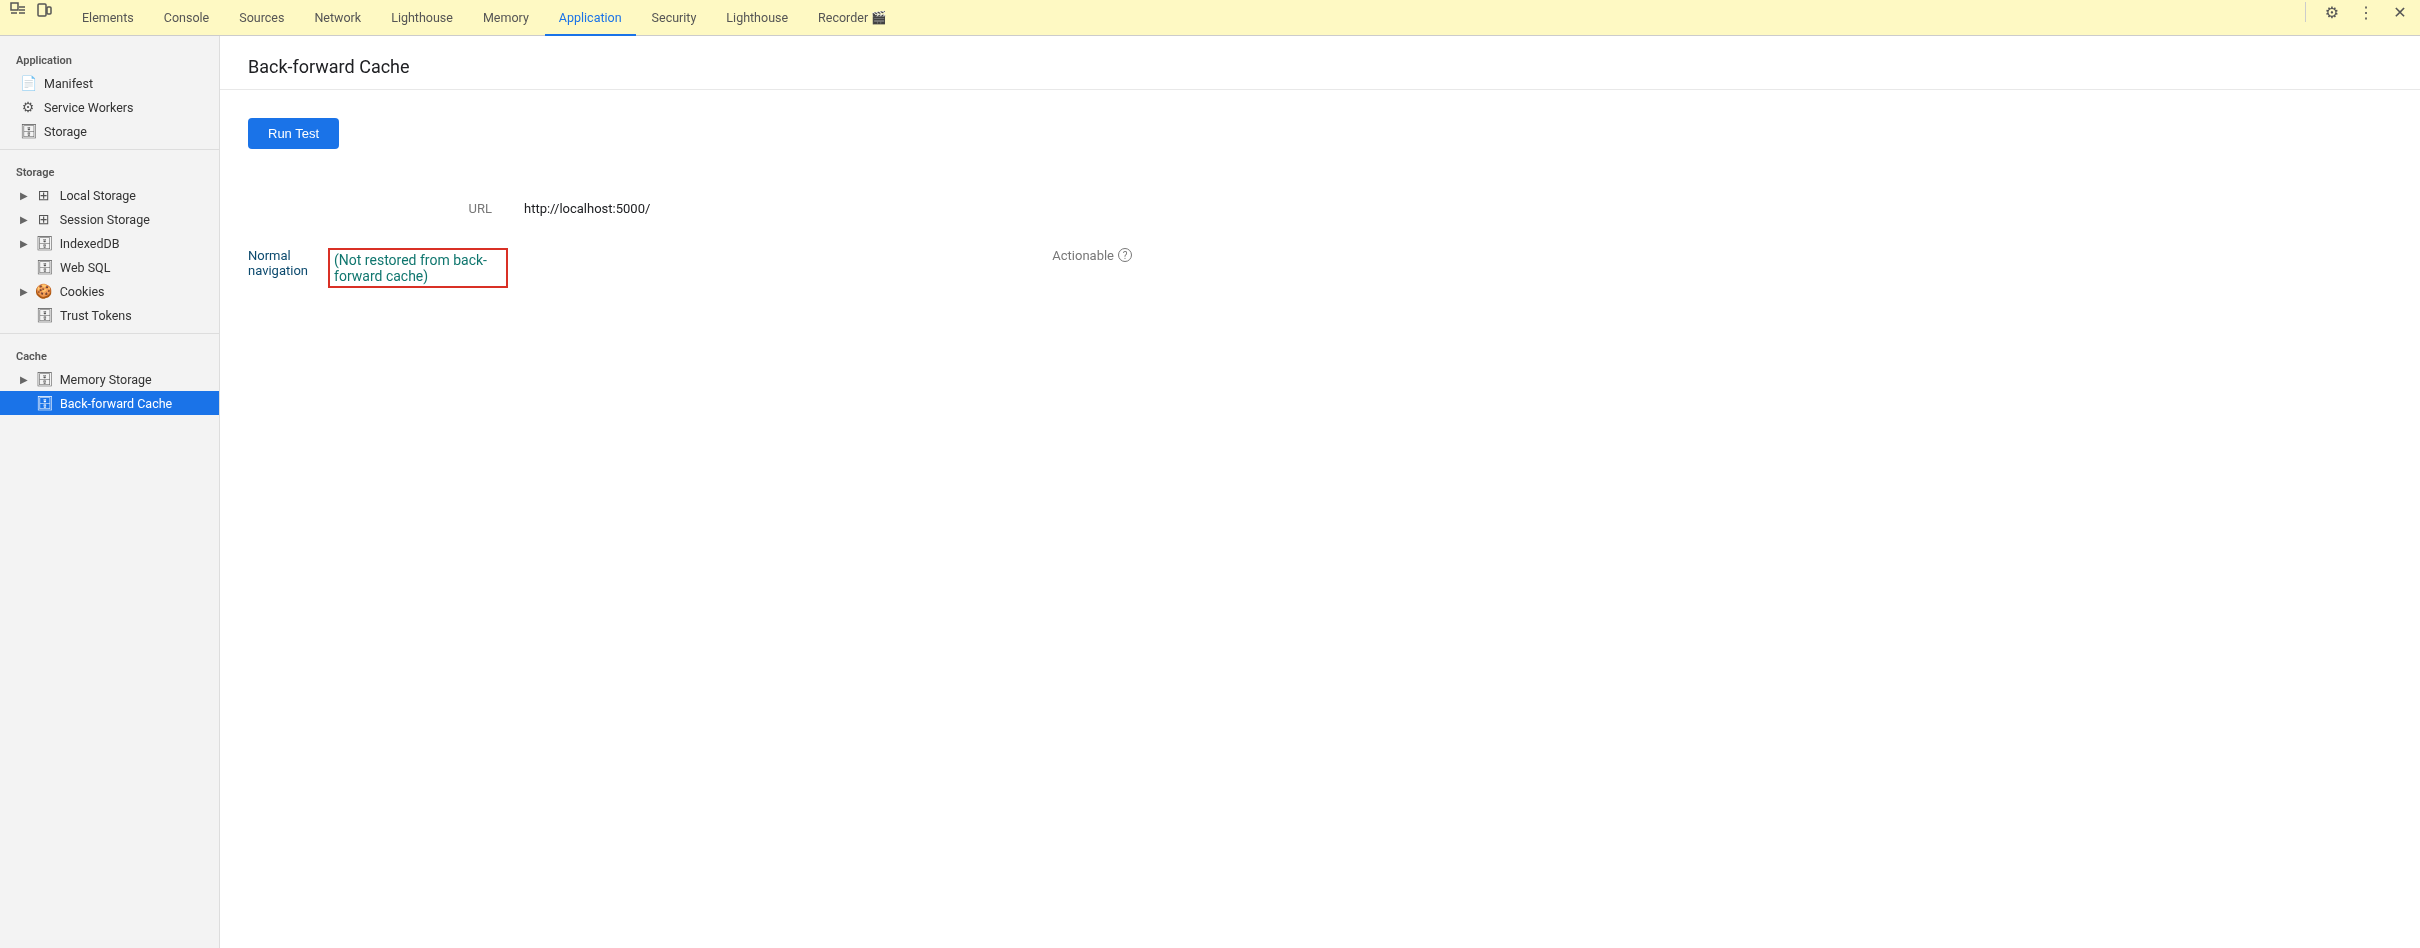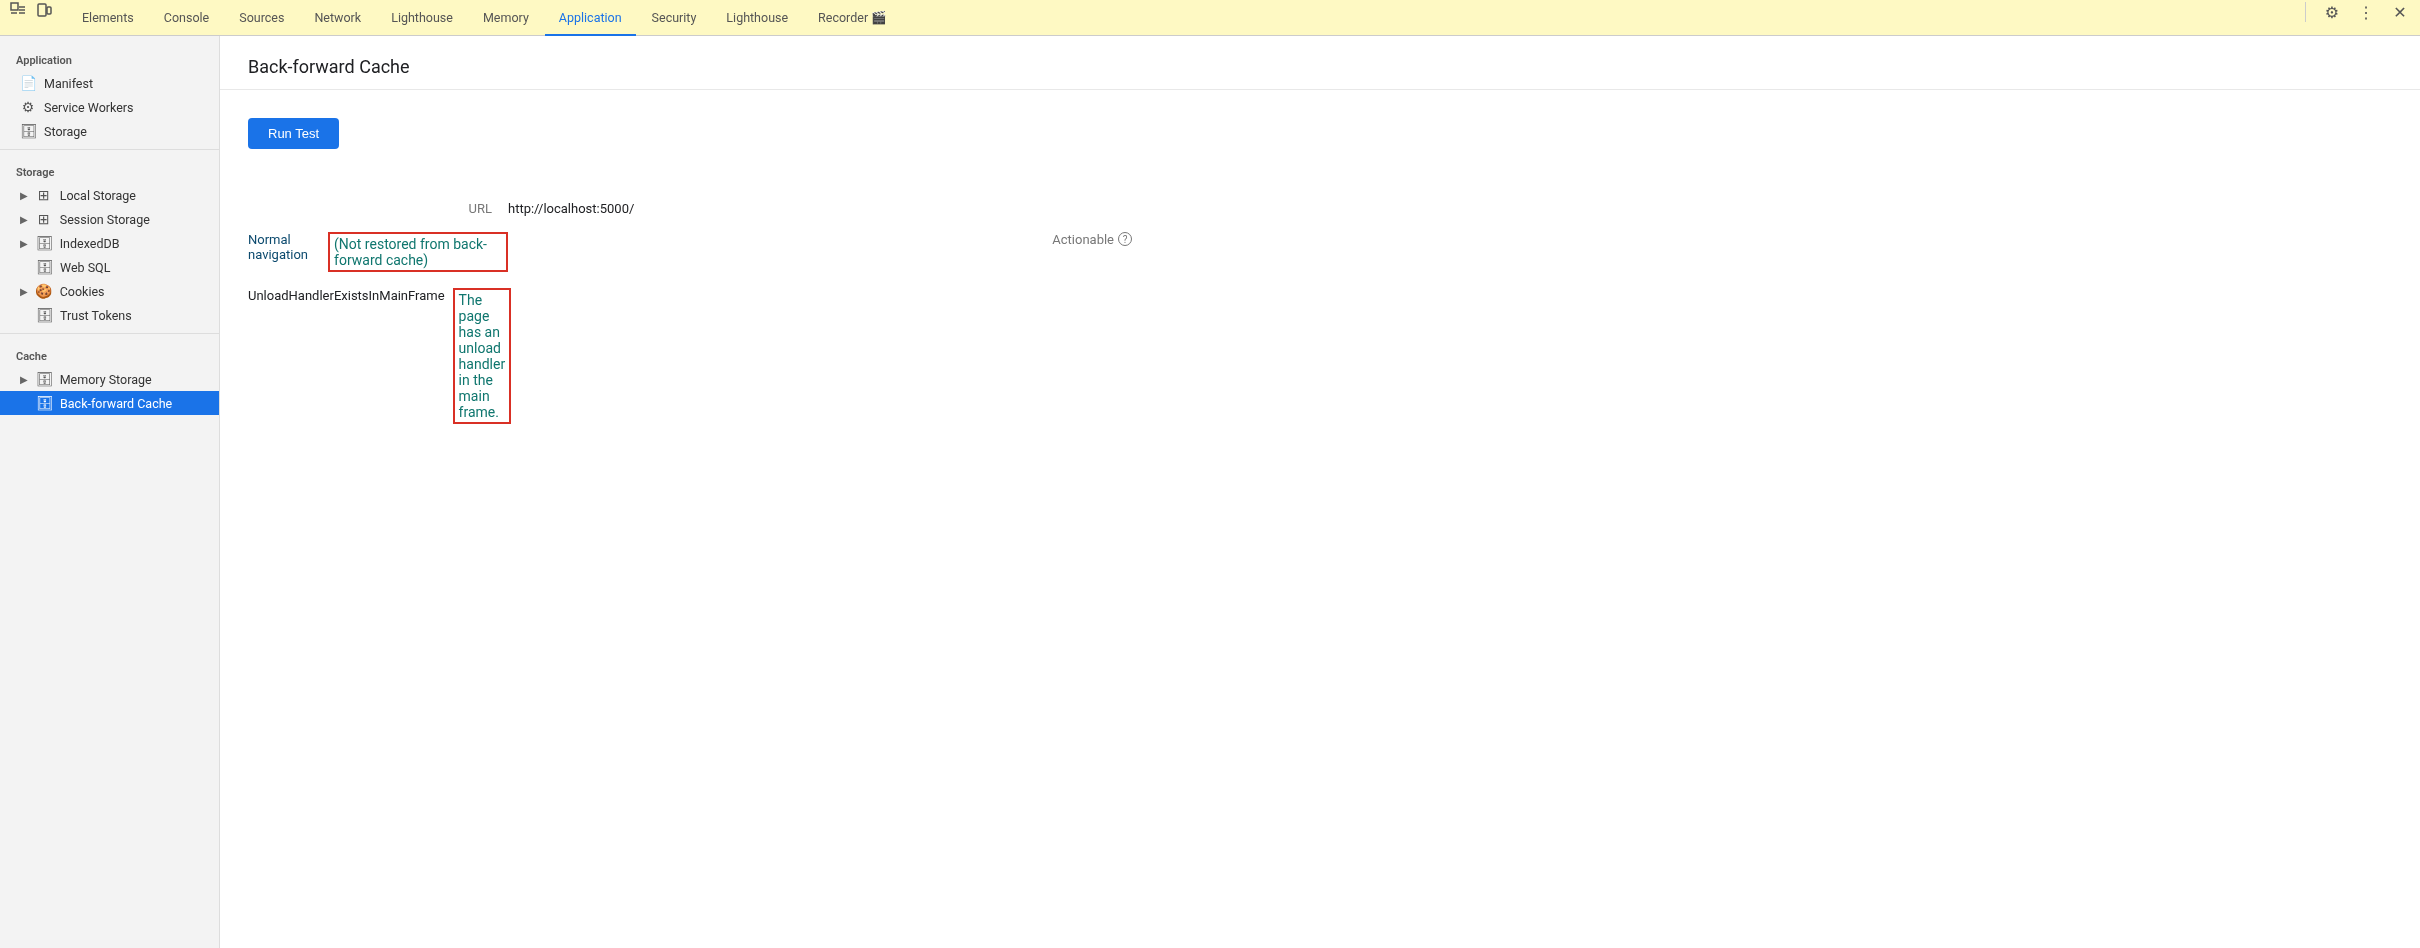--- a/index.html
+++ b/index.html
@@ -156,21 +156,21 @@
       font-size: 13px;
       border-radius: 4px;
       cursor: pointer;
       font-weight: 500;
       margin-bottom: 44px;
     }
 
     .info-grid {
       display: grid;
       grid-template-columns: 260px 1fr;
-      gap: 0;
+      gap: 16px;
       max-width: 900px;
     }
     .info-label {
       color: #777;
       font-size: 13px;
       padding: 8px 16px 8px 60px;
       text-align: right;
     }
     .info-value {
       font-size: 13px;
@@ -336,22 +336,18 @@
           <span class="status-text">Normal navigation</span>
           <span class="highlight-box">(Not restored from back-forward cache)</span>
         </div>
 
         <div class="info-label">
           <div class="actionable-label">
             <span>Actionable</span>
             <span class="help-icon">?</span>
           </div>
         </div>
-        <div class="info-value">
-          <span>UnloadHandlerExistsInMainFrame</span>
-          <span class="highlight-box">The page has an unload handler in the main frame.</span>
-        </div>
 
       </div>
     </div>
   </div>
 
 </div>
 
 </body></html>

